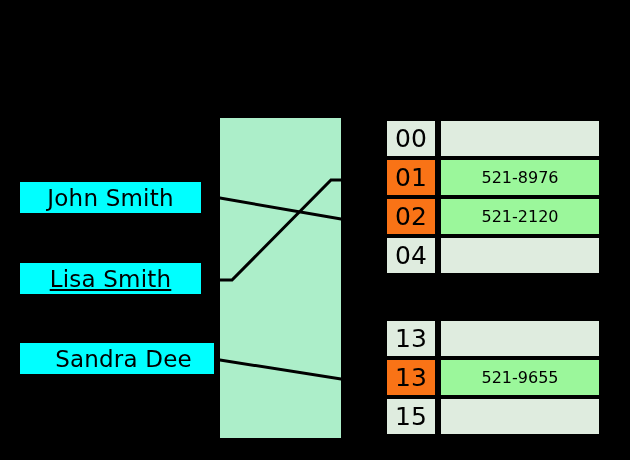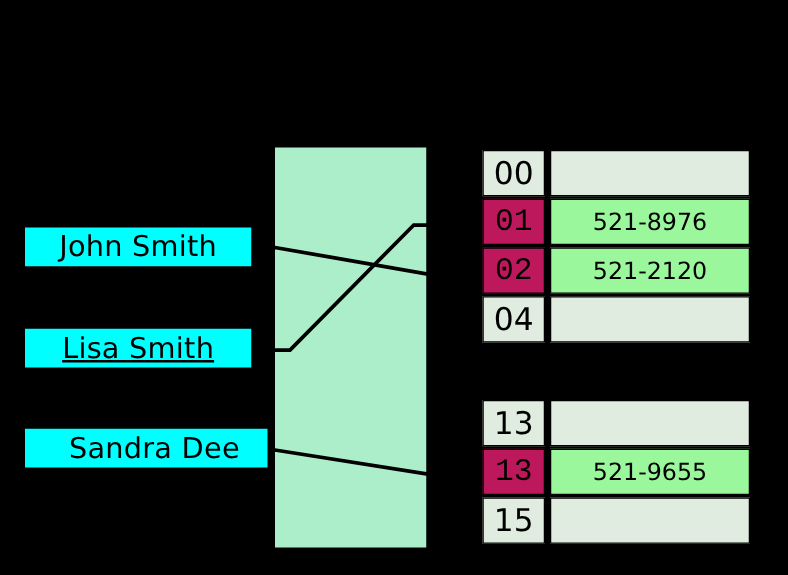--- a/index.html
+++ b/index.html
@@ -39,24 +39,24 @@
     box-sizing:border-box;
     display:flex;align-items:center;justify-content:center;
     font-size:25px;color:#000;
   }
   .valcell{
     position:absolute;left:54px;top:0;
     width:160px;height:37px;
     border:1px solid #000;
     box-sizing:border-box;
     display:flex;align-items:center;justify-content:center;
-    font-size:19px;color:#000;
+    font-size:16px;color:#000;
   }
   .empty{background:#dfecdf;}
-  .idx-hi{background:#be185d;font-family:Liberation Mono, monospace;}
+  .idx-hi{background:#f97316;}
   .val-hi{background:#9bf79b;}
 </style>
 </head>
 <body>
 
 <div id="stage">
 
   <div id="hashbox"></div>
 
   <svg id="wires" viewBox="0 0 630 460" xmlns="http://www.w3.org/2000/svg">

